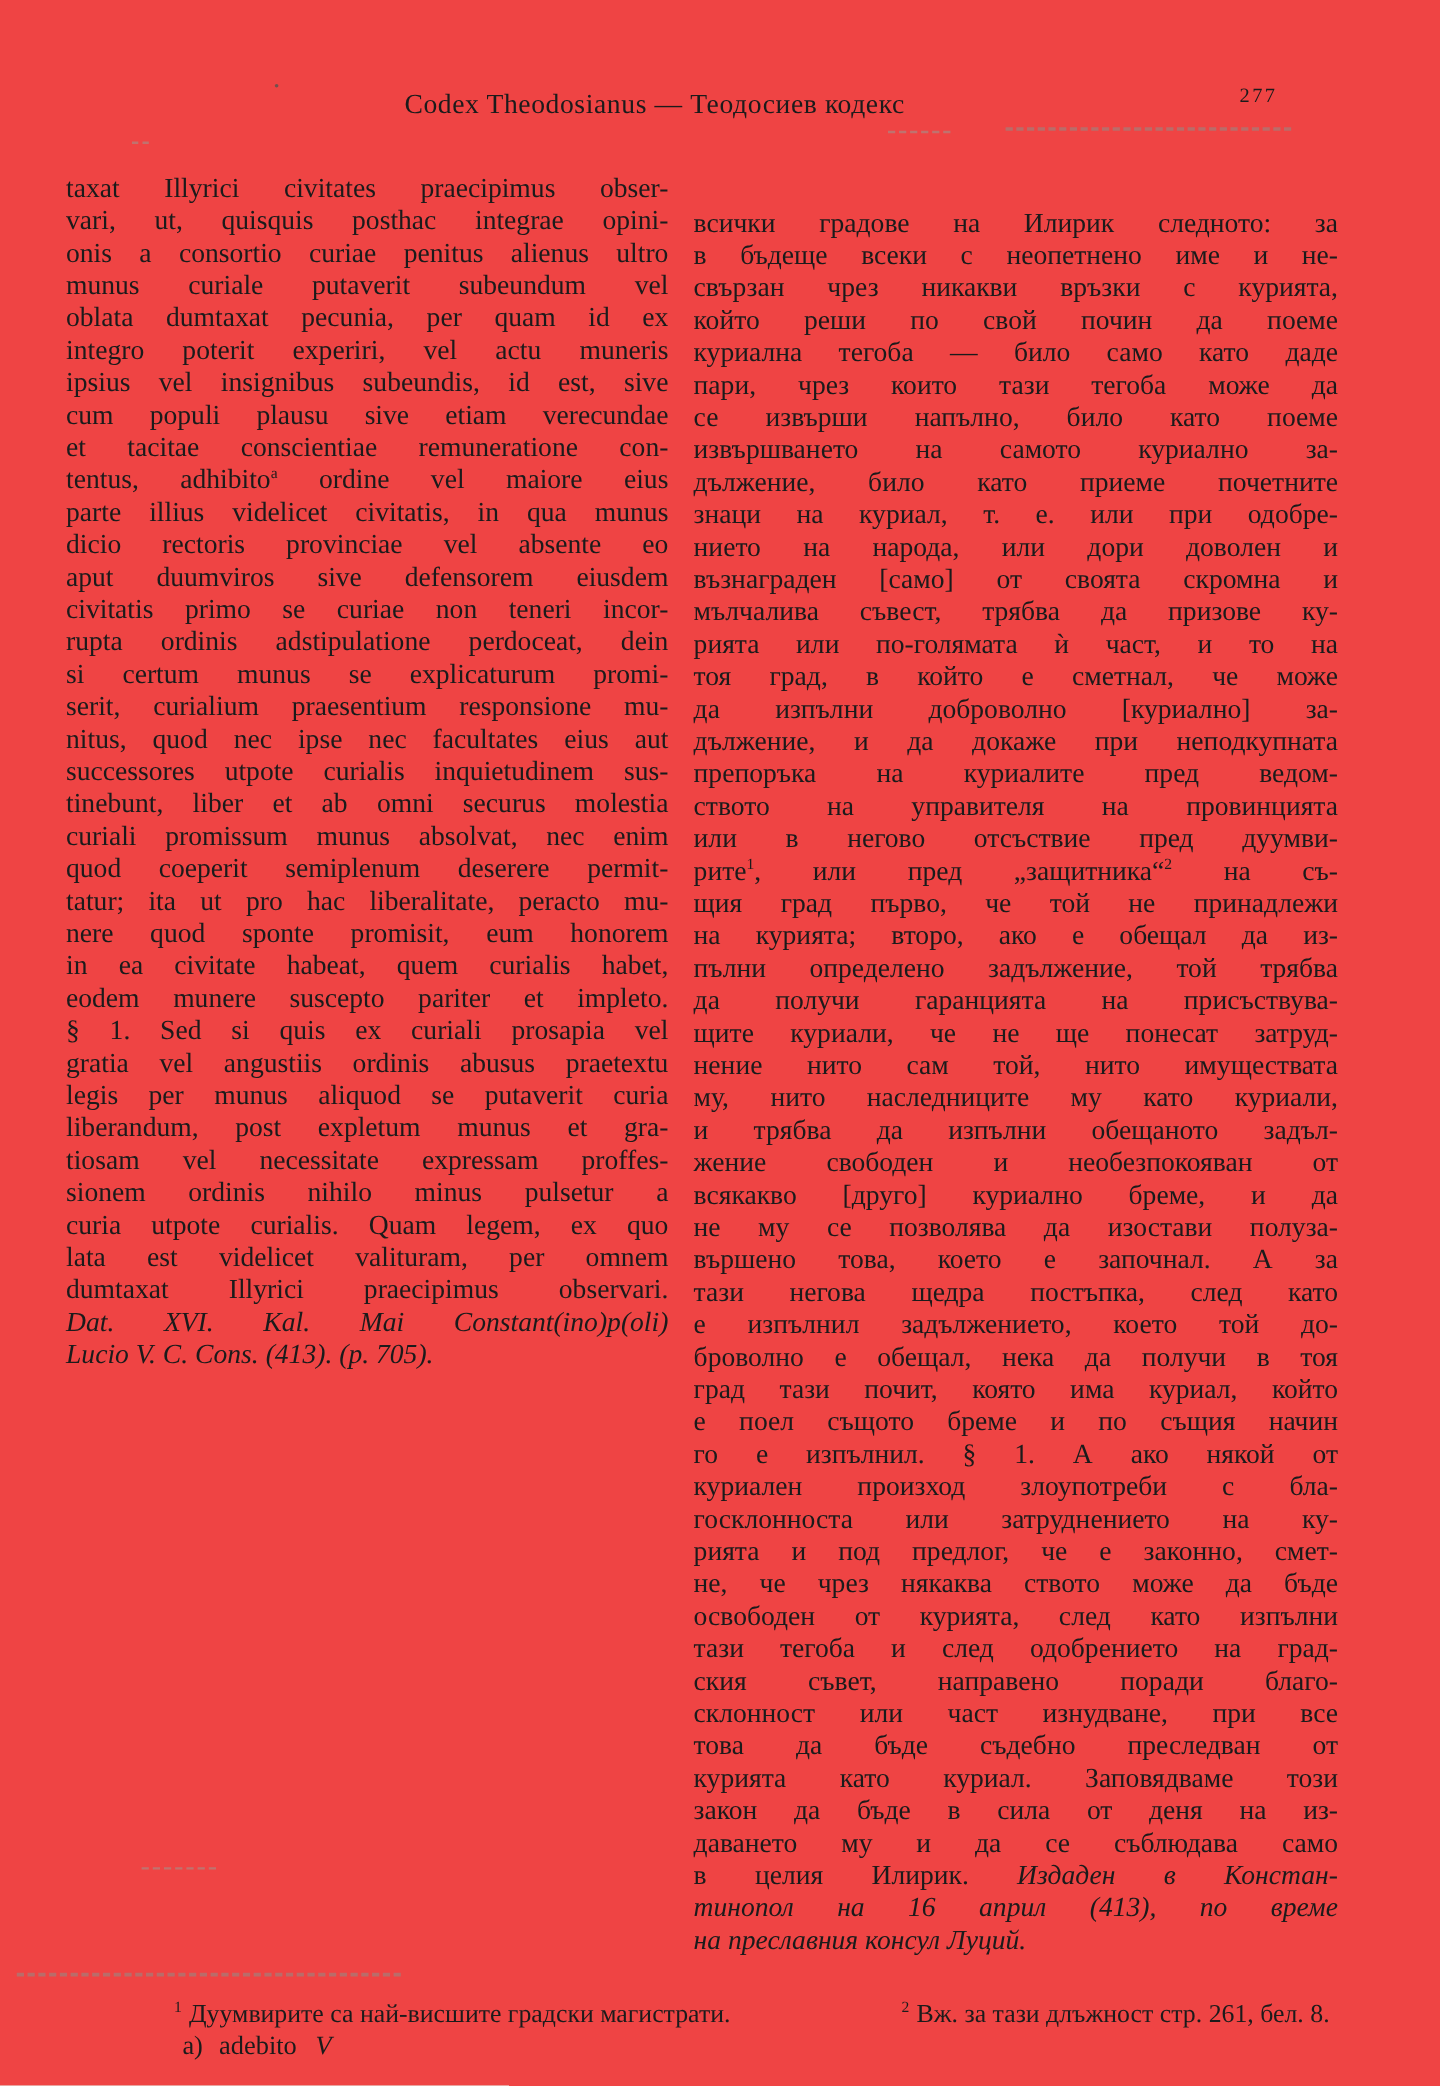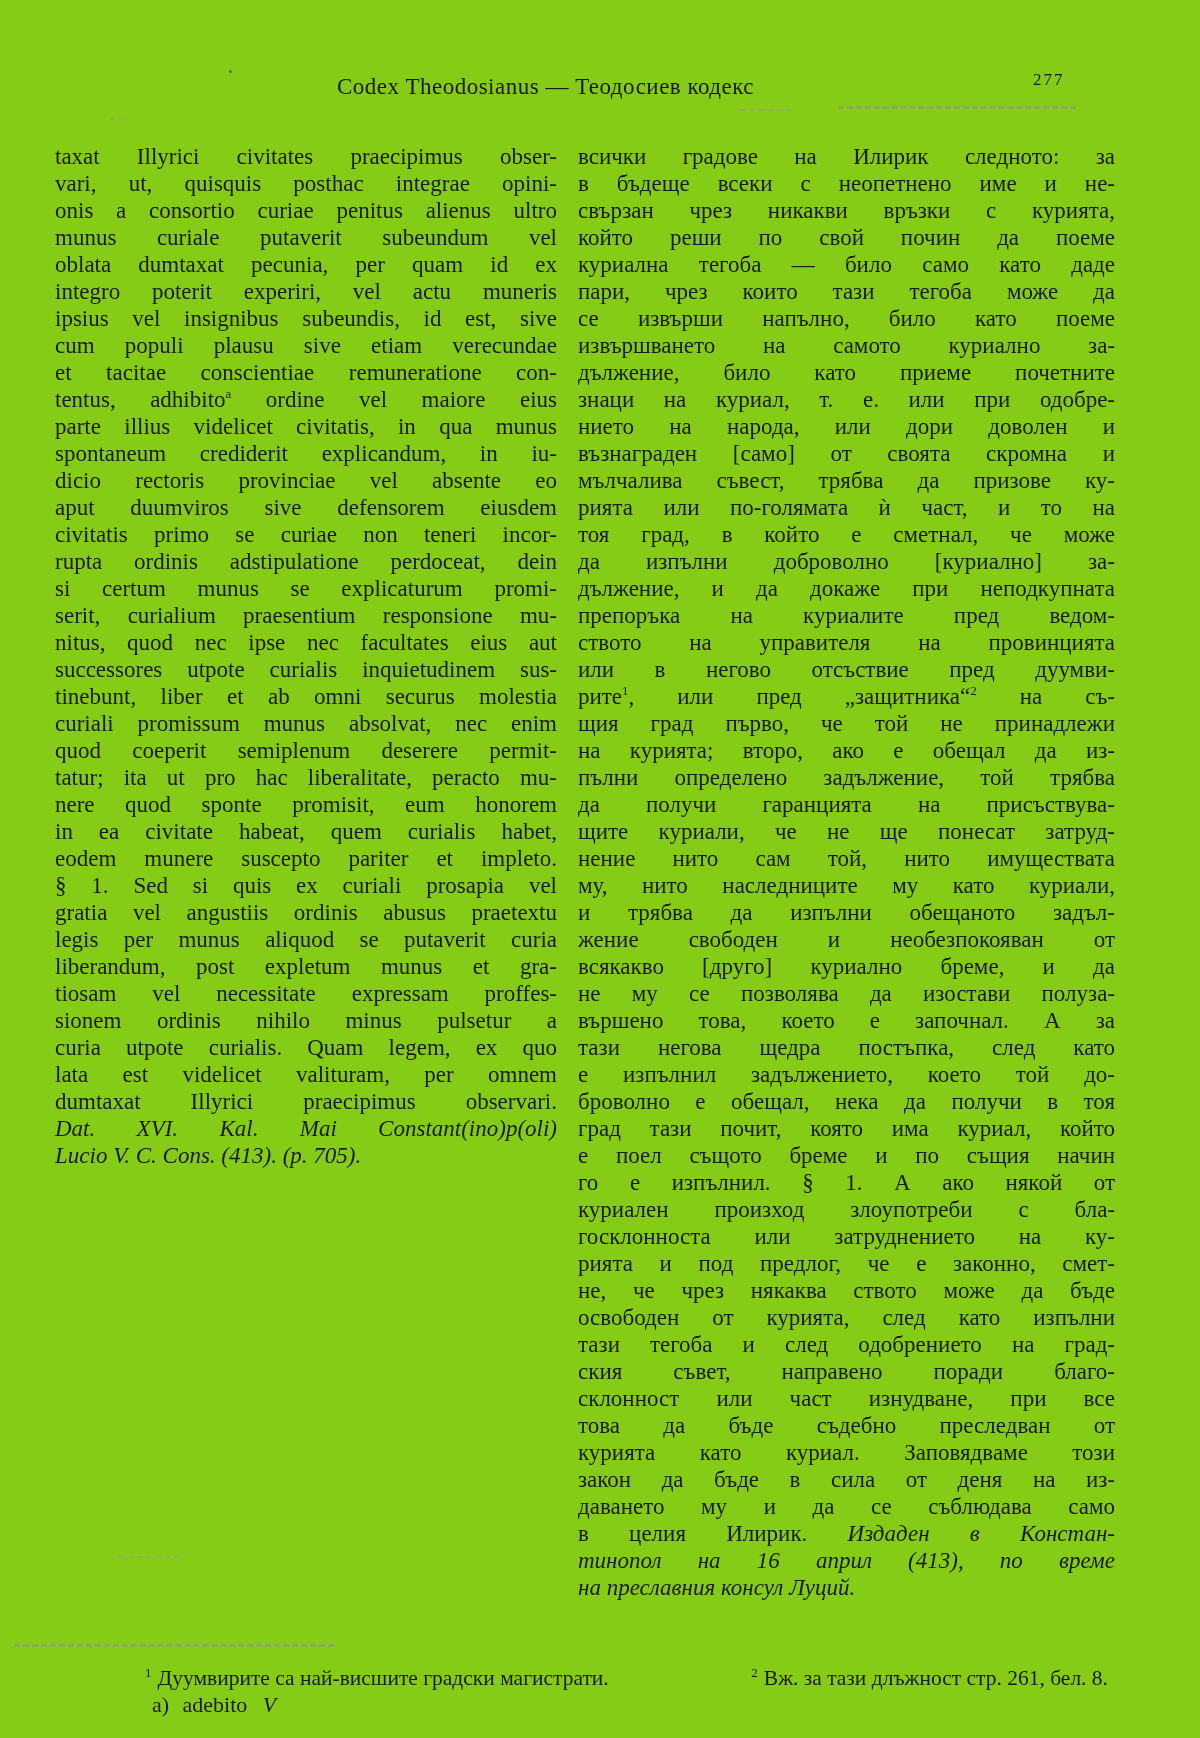--- a/index.html
+++ b/index.html
@@ -1,39 +1,39 @@
 <!DOCTYPE html>
 <html><head>
 <meta charset="utf-8">
 <style>
   html,body { margin:0; padding:0; background:#e8e6e0; }
   .page {
     position:relative;
     width:1200px; height:1738px;
     margin:0 auto;
-    background:#84cc16;
+    background:#ef4444;
     font-family:"Liberation Serif", serif;
     color:#1b1b1b;
     overflow:hidden;
   }
   .header-title {
     position:absolute; top:74px; left:337px;
     font-size:23px; letter-spacing:0.5px; white-space:nowrap;
   }
   .page-number {
     position:absolute; top:70px; left:1033px;
     font-size:17px; letter-spacing:2px;
   }
   .columns {
     position:absolute; top:143px; left:55px;
     display:flex; gap:21px;
   }
   .col { font-size:23px; line-height:27px; }
   .col-latin { width:502px; }
-  .col-bulgarian { width:537px; }
+  .col-bulgarian { width:537px;margin-top:29px; }
   .tline {
     height:27px;
     text-align:justify;
     text-align-last:justify;
     white-space:nowrap;
   }
   .tline.no-just { text-align-last:left; }
   .tline .it { font-style:italic; }
   .tline sup, .fn sup {
     font-size:13px; vertical-align:super; line-height:0;
@@ -76,21 +76,20 @@
         <div class="tline"><span>vari, ut, quisquis posthac integrae opini-</span></div>
         <div class="tline"><span>onis a consortio curiae penitus alienus ultro</span></div>
         <div class="tline"><span>munus curiale putaverit subeundum vel</span></div>
         <div class="tline"><span>oblata dumtaxat pecunia, per quam id ex</span></div>
         <div class="tline"><span>integro poterit experiri, vel actu muneris</span></div>
         <div class="tline"><span>ipsius vel insignibus subeundis, id est, sive</span></div>
         <div class="tline"><span>cum populi plausu sive etiam verecundae</span></div>
         <div class="tline"><span>et tacitae conscientiae remuneratione con-</span></div>
         <div class="tline"><span>tentus, adhibito</span><sup>a</sup><span> ordine vel maiore eius</span></div>
         <div class="tline"><span>parte illius videlicet civitatis, in qua munus</span></div>
-        <div class="tline"><span>spontaneum crediderit explicandum, in iu-</span></div>
         <div class="tline"><span>dicio rectoris provinciae vel absente eo</span></div>
         <div class="tline"><span>aput duumviros sive defensorem eiusdem</span></div>
         <div class="tline"><span>civitatis primo se curiae non teneri incor-</span></div>
         <div class="tline"><span>rupta ordinis adstipulatione perdoceat, dein</span></div>
         <div class="tline"><span>si certum munus se explicaturum promi-</span></div>
         <div class="tline"><span>serit, curialium praesentium responsione mu-</span></div>
         <div class="tline"><span>nitus, quod nec ipse nec facultates eius aut</span></div>
         <div class="tline"><span>successores utpote curialis inquietudinem sus-</span></div>
         <div class="tline"><span>tinebunt, liber et ab omni securus molestia</span></div>
         <div class="tline"><span>curiali promissum munus absolvat, nec enim</span></div>

